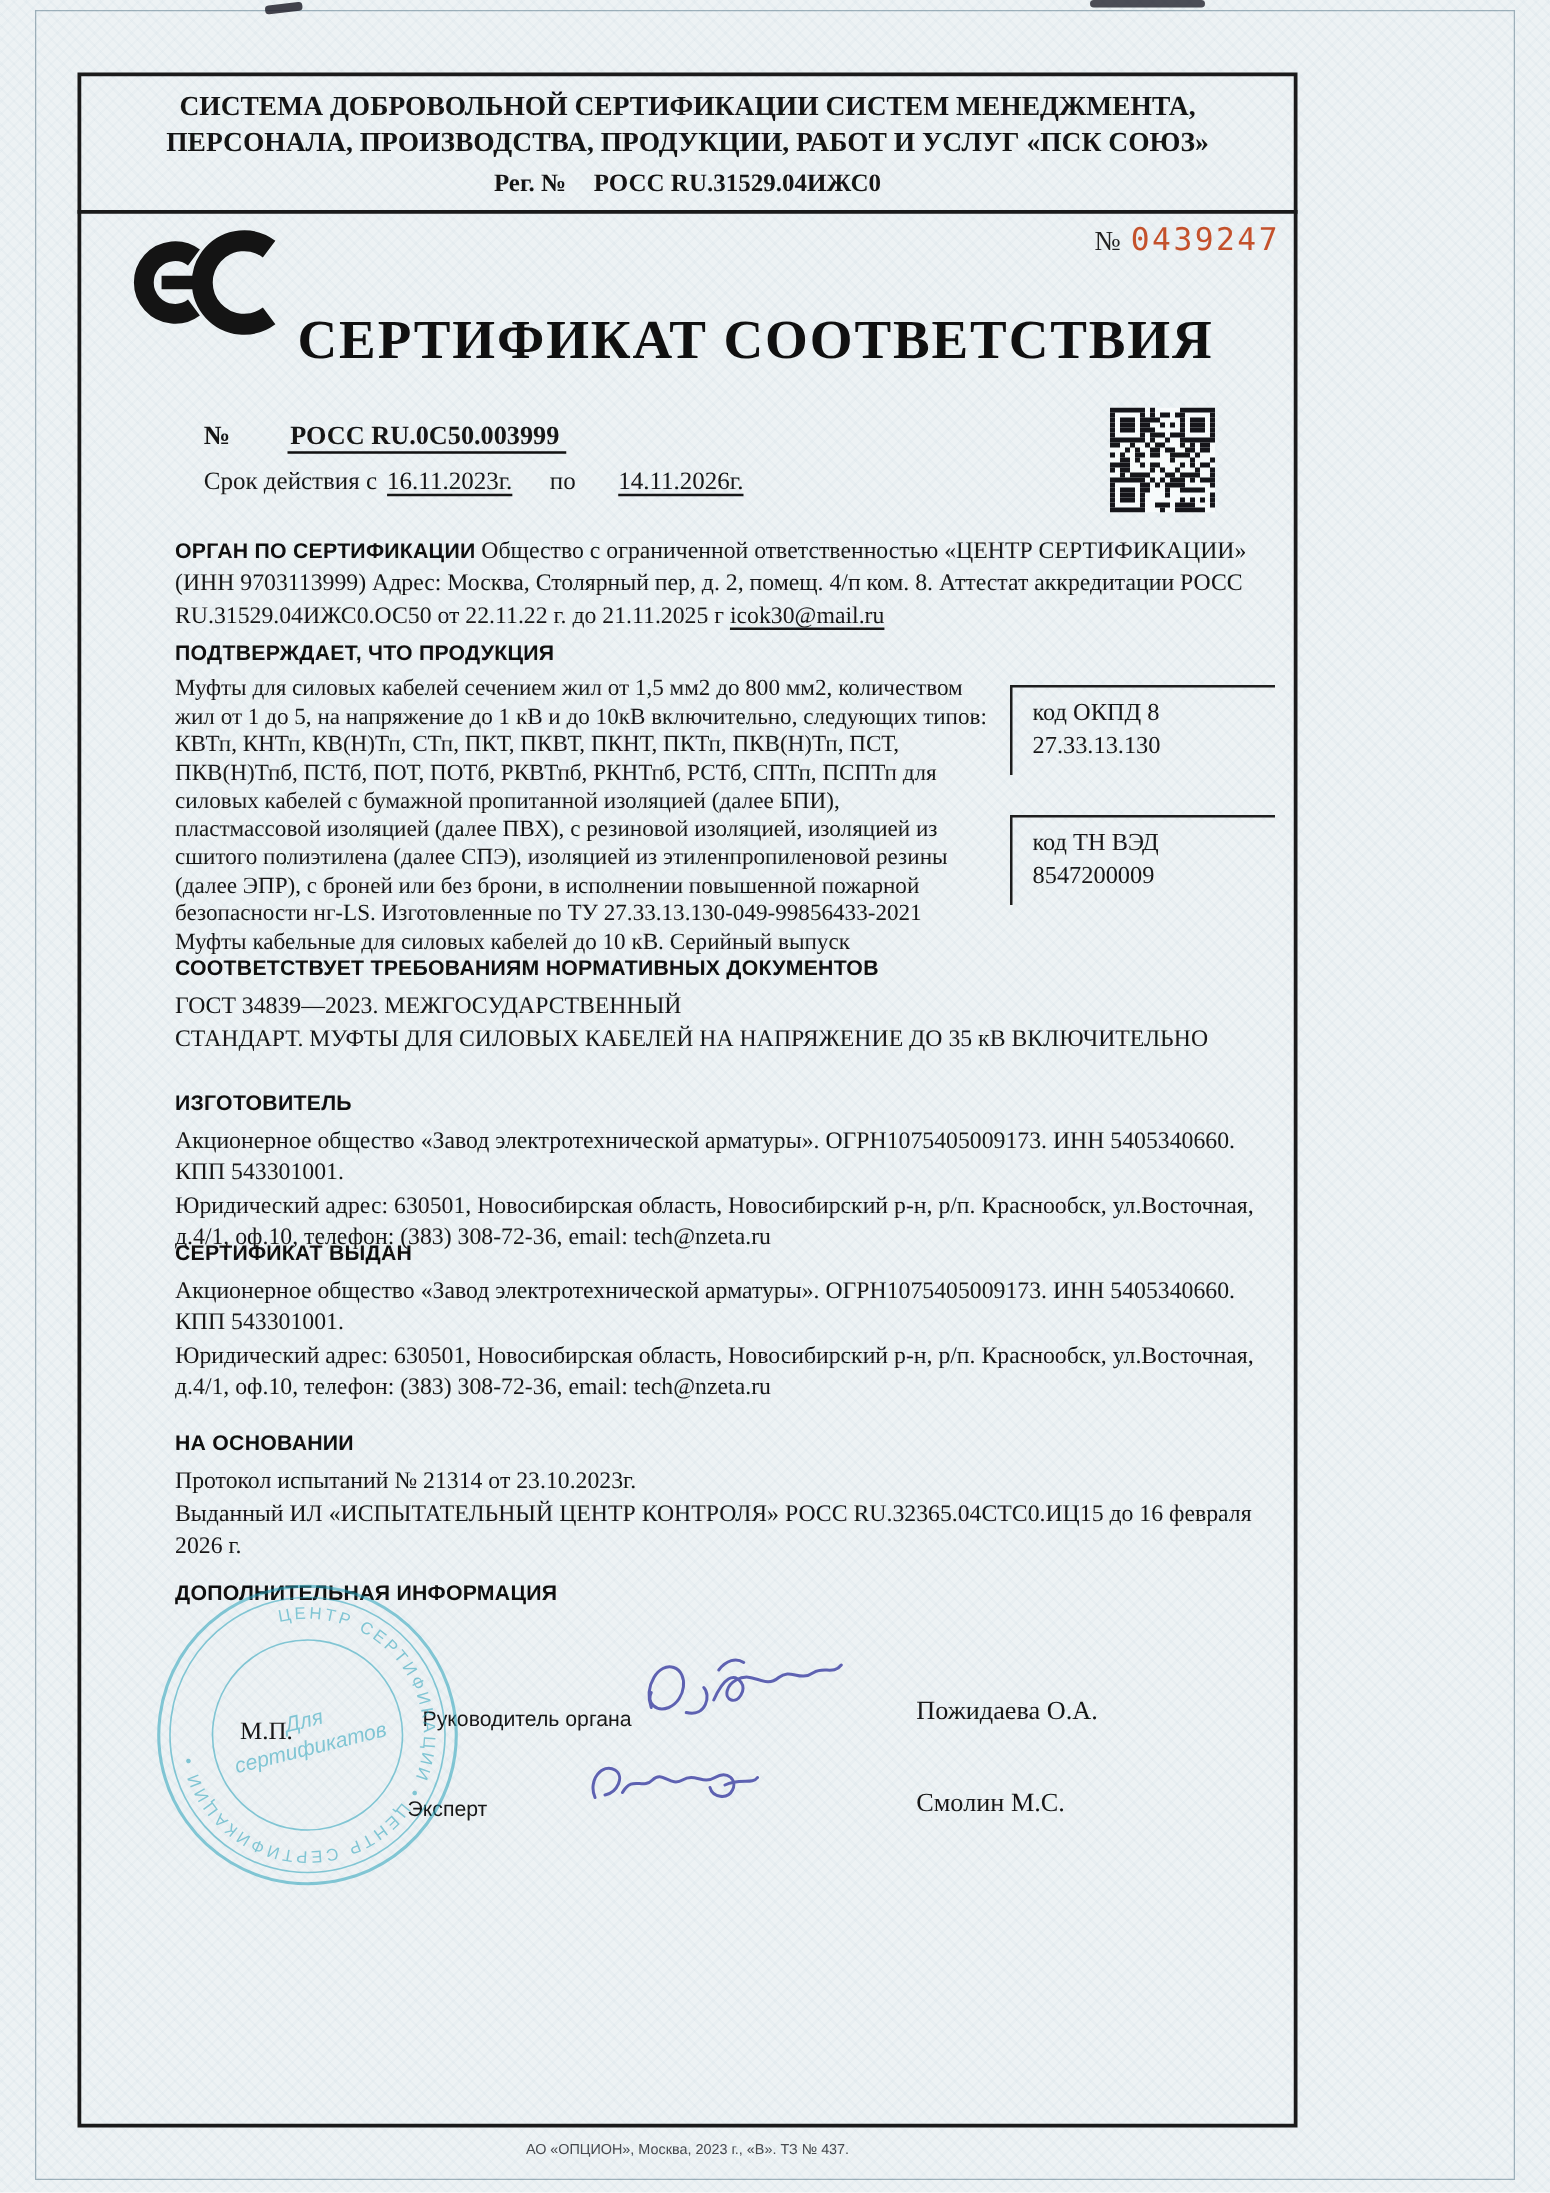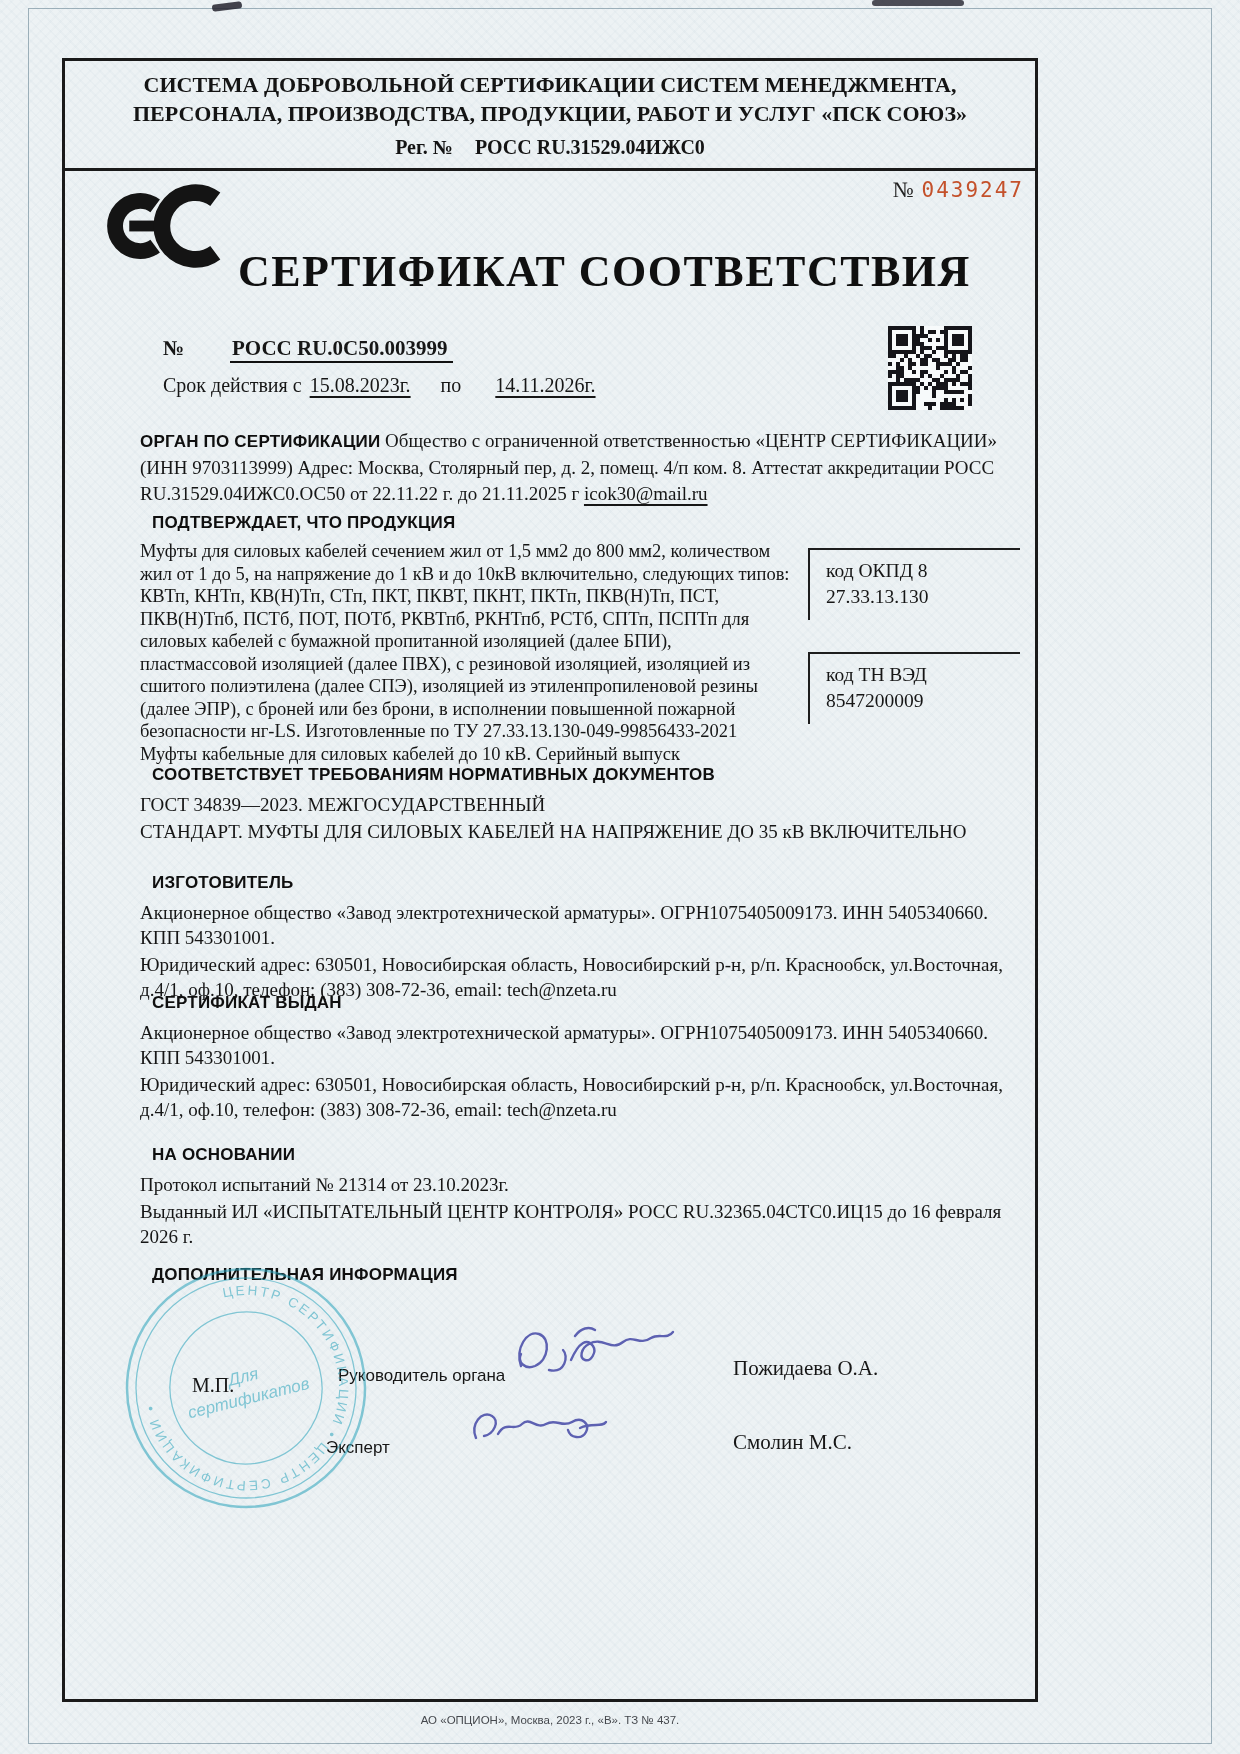--- a/index.html
+++ b/index.html
@@ -24,21 +24,21 @@
   .artifact-b { left:872px; top:0px; width:92px; height:6px; opacity:.8; }
 
   .hdr { position:absolute; left:66px; width:968px; text-align:center; font-weight:bold; color:#141414; }
   .hdr1 { top:72px;  font-size:22px; }
   .hdr2 { top:101px; font-size:22px; }
   .hdr3 { top:136px; font-size:20px; }
   .hdr3 .reg-label { margin-right:22px; }
 
   .serial { position:absolute; left:640px; top:177px; width:384px; text-align:right; white-space:nowrap; }
   .serial-label { font-size:22px; color:#222; margin-right:8px; }
-  .serial-value { font-family:"DejaVu Sans Mono",monospace; font-size:21px; letter-spacing:2px; color:#c4512b; }
+  .serial-value { font-family:"DejaVu Sans Mono",monospace; font-size:25px; letter-spacing:2px; color:#c4512b; }
 
   .logo { position:absolute; left:90px; top:184px; }
 
   .title { position:absolute; left:238px; top:246px; font-size:44px; font-weight:bold;
     letter-spacing:1.5px; white-space:nowrap; color:#101010; }
 
   .cert-line { position:absolute; left:163px; top:336px; font-size:21px; }
   .cert-label { font-weight:bold; margin-right:46px; }
   .cert-value { font-weight:bold; border-bottom:2px solid #111; padding:0 6px 1px 2px; }
 
@@ -49,21 +49,21 @@
   .u { text-decoration:underline; text-decoration-thickness:1.5px; text-underline-offset:4px; }
 
   .qr { position:absolute; left:888px; top:326px; width:84px; height:84px; }
   .qr svg { display:block; }
 
   .sec { position:absolute; left:140px; width:880px; font-size:19px; line-height:25px; }
   .heading, .heading-inline {
     font-family:"Liberation Sans",sans-serif; font-weight:700; font-size:17px;
     letter-spacing:.2px; color:#0f0f0f;
   }
-  .heading { margin-bottom:7px; line-height:21px;margin-left:12px; }
+  .heading { margin-bottom:7px; line-height:21px; }
   .sec p + p { margin-top:2px; }
 
   .sec-org { top:428px; width:878px; line-height:26px; }
   .sec-product { top:512px; }
   .prod-body { font-size:18.5px; line-height:22.5px; }
   .codes-float { float:right; width:212px; height:226px; margin:8px 0 4px 16px; }
   .code-box { border-top:2px solid #1d1d1d; border-left:2px solid #1d1d1d;
     padding:8px 6px 10px 16px; font-size:19.5px; line-height:26px; }
   .code-box + .code-box { margin-top:32px; }
 
@@ -121,21 +121,21 @@
     </svg>
   </div>
 
   <div class="title">СЕРТИФИКАТ СООТВЕТСТВИЯ</div>
 
   <div class="cert-line">
     <span class="cert-label">№</span><span class="cert-value">РОСС RU.0С50.003999</span>
   </div>
 
   <div class="validity">
-    <span>Срок действия с</span><span class="u from">15.08.2023г.</span><span class="mid">по</span><span class="u to">14.11.2026г.</span>
+    <span>Срок действия с</span><span class="u from">16.11.2023г.</span><span class="mid">по</span><span class="u to">14.11.2026г.</span>
   </div>
 
   <div class="qr">
     <svg width="84" height="84" viewBox="0 0 84 84" fill="#15151a">
       <rect width="84" height="84" fill="#f7fafb"></rect>
     <rect x="0" y="0" width="4" height="4"></rect>
         <rect x="4" y="0" width="4" height="4"></rect>
         <rect x="8" y="0" width="4" height="4"></rect>
         <rect x="12" y="0" width="4" height="4"></rect>
         <rect x="16" y="0" width="4" height="4"></rect>

